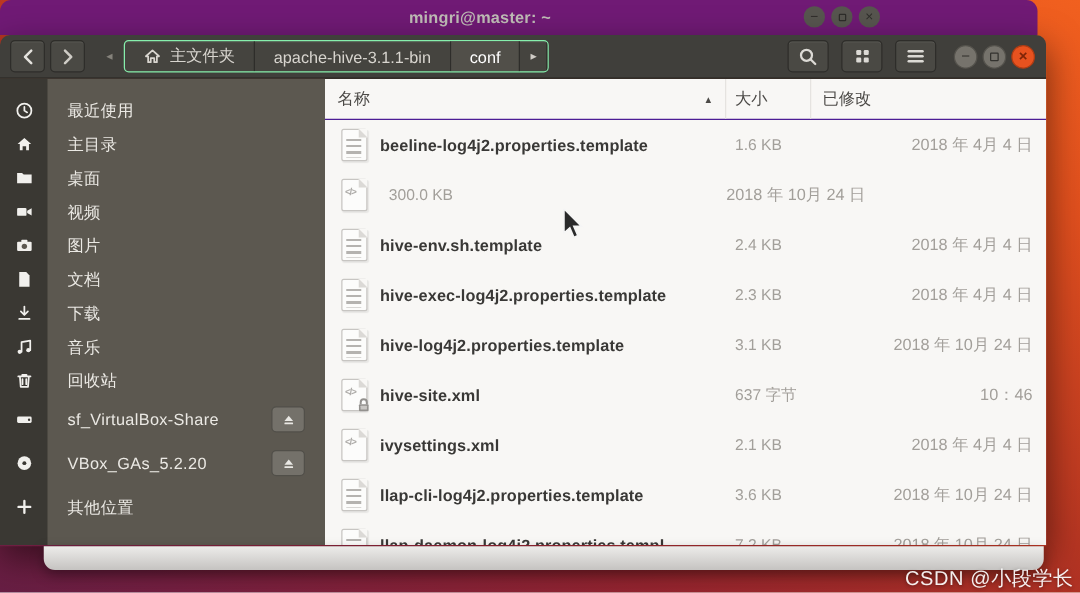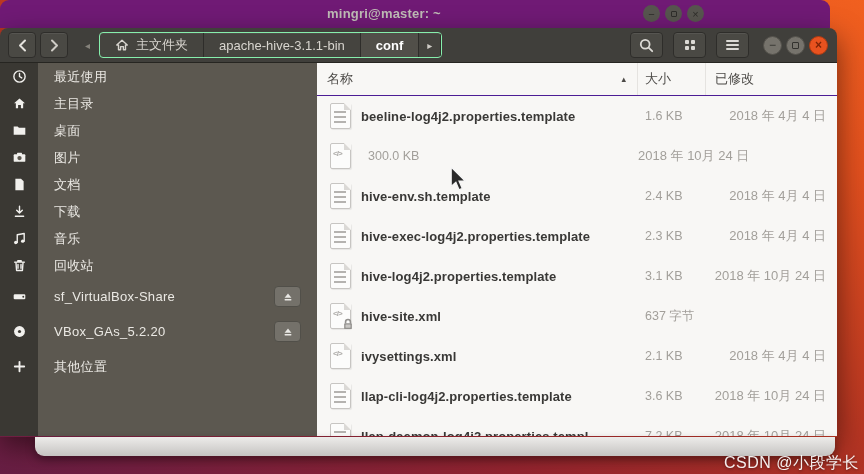--- a/index.html
+++ b/index.html
@@ -29,38 +29,38 @@
   .tbtn{ height:26px; background:#4a4944; border:1px solid #2e2d2a; border-radius:4px;
     box-shadow:inset 0 1px 0 rgba(255,255,255,.07); color:#dcdad5;
     display:flex; align-items:center; justify-content:center; }
   .nav-back{ width:28px; margin-left:8px; }
   .nav-fwd{ width:28px; margin-left:4px; }
   .path-scroll{ color:#85827b; font-size:10px; margin:0 9px 0 17px; }
   .crumbs{ display:flex; height:26px; border:1px solid #86efac; border-radius:4px;
     overflow:hidden; background:#45443f; box-shadow:inset 0 1px 0 rgba(255,255,255,.06); }
   .crumb{ display:flex; align-items:center; gap:7px; padding:0 15px; font-size:13px;
     color:#d8d5cf; border-right:1px solid #2e2d2a; white-space:nowrap; }
-  .crumb.active{ background:#514f49; color:#ffffff; font-weight:bold; }
+  .crumb.active{ background:#514f49; color:#ffffff; font-weight:normal; }
   .crumb-next{ padding:0 8px; font-size:10px; color:#cfccc6; display:flex; align-items:center; }
 
   .toolbar-right{ position:absolute; right:9px; top:4px; display:flex; align-items:center; gap:10px; }
   .tbtn.square{ width:33px; }
   .grid-icon{ display:grid; grid-template-columns:4px 4px; gap:2px; }
   .grid-icon i{ width:4px; height:4px; background:#dcdad5; border-radius:1px; }
   .menu-icon i{ display:block; width:13px; height:2px; background:#dcdad5; margin:2px 0; border-radius:1px; }
   .win-controls{ display:flex; gap:4px; margin-left:4px; }
   .win-circle{ width:19px; height:19px; border-radius:50%; background:#76736c; color:#33322e;
     font-size:12px; display:flex; align-items:center; justify-content:center; border:1px solid #55534d; }
   .win-circle .mini-box{ width:7px; height:7px; border:1.6px solid #33322e; border-radius:1px; }
   .win-circle.close{ background:#e8521f; border-color:#b03c13; color:#7e2407; font-weight:bold; }
 
   .fm-body{ display:flex; height:373px; }
 
   
-  .sidebar{ width:317px; flex-shrink:0; background:#5c5850; position:relative; }
+  .sidebar{ width:260px; flex-shrink:0; background:#5c5850; position:relative; padding-top:12px; }
   .sidebar::before{ content:""; position:absolute; left:0; top:0; width:38px; height:100%; background:#3a3833; }
   .side-item{ position:relative; display:flex; align-items:center; height:27px;
     color:#ebe9e4; font-size:13px; }
   .side-icon{ width:38px; display:flex; align-items:center; justify-content:center;
     color:#f1f0ed; position:relative; z-index:1; }
   .side-icon svg{ width:15px; height:15px; }
   .side-label{ margin-left:16px; letter-spacing:.3px; white-space:nowrap; }
   .eject-btn{ position:absolute; right:16px; width:27px; height:21px; background:#74716a;
     border:1px solid #514f49; border-radius:4px; color:#e9e8e4;
     display:flex; align-items:center; justify-content:center; }
@@ -202,20 +202,29 @@
     <span class="side-icon">
             <svg viewBox="0 0 16 16">
               <path d="M1.8 3.6 H6 L7.4 5 H14.2 V12.4 H1.8 Z" fill="currentColor"></path>
             </svg>
           </span>
     <span class="side-label">桌面</span>
   </div>
         <div class="side-item">
     <span class="side-icon">
             <svg viewBox="0 0 16 16">
+              <rect x="1.8" y="4.6" width="8" height="6.8" rx="1" fill="currentColor"></rect>
+              <path d="M10.4 7 L14.2 5 V11 L10.4 9 Z" fill="currentColor"></path>
+            </svg>
+          </span>
+    <span class="side-label">视频</span>
+  </div>
+        <div class="side-item">
+    <span class="side-icon">
+            <svg viewBox="0 0 16 16">
               <rect x="1.8" y="4.6" width="12.4" height="8" rx="1" fill="currentColor"></rect>
               <rect x="5.4" y="3" width="5.2" height="2.4" rx="0.6" fill="currentColor"></rect>
               <circle cx="8" cy="8.6" r="2.3" fill="#5c5850"></circle>
             </svg>
           </span>
     <span class="side-label">图片</span>
   </div>
         <div class="side-item">
     <span class="side-icon">
             <svg viewBox="0 0 16 16">
@@ -361,20 +370,21 @@
                 <span class="codeglyph">&lt;/&gt;</span>
                 <svg class="lock-emblem" viewBox="0 0 16 16">
                   <path d="M5.2 7.4 V5.6 a2.8 2.8 0 0 1 5.6 0 V7.4" fill="none" stroke="#93918e" stroke-width="1.8"></path>
                   <rect x="3.6" y="7.2" width="8.8" height="6.6" rx="1" fill="#93918e"></rect>
                   <rect x="5.1" y="8.6" width="5.8" height="3.6" rx="0.5" fill="#c9c7c4"></rect>
                 </svg>
               </div>
             </div>
     <div class="fname">hive-site.xml</div>
     <div class="fsize">637 字节</div>
+    <div class="fdate">10：46</div>
   </div>
           <div class="file-row">
     <div class="fcell-icon">
               <div class="ficon code">
                 <span class="codeglyph">&lt;/&gt;</span>
               </div>
             </div>
     <div class="fname">ivysettings.xml</div>
     <div class="fsize">2.1 KB</div>
     <div class="fdate">2018 年 4月 4 日</div>

